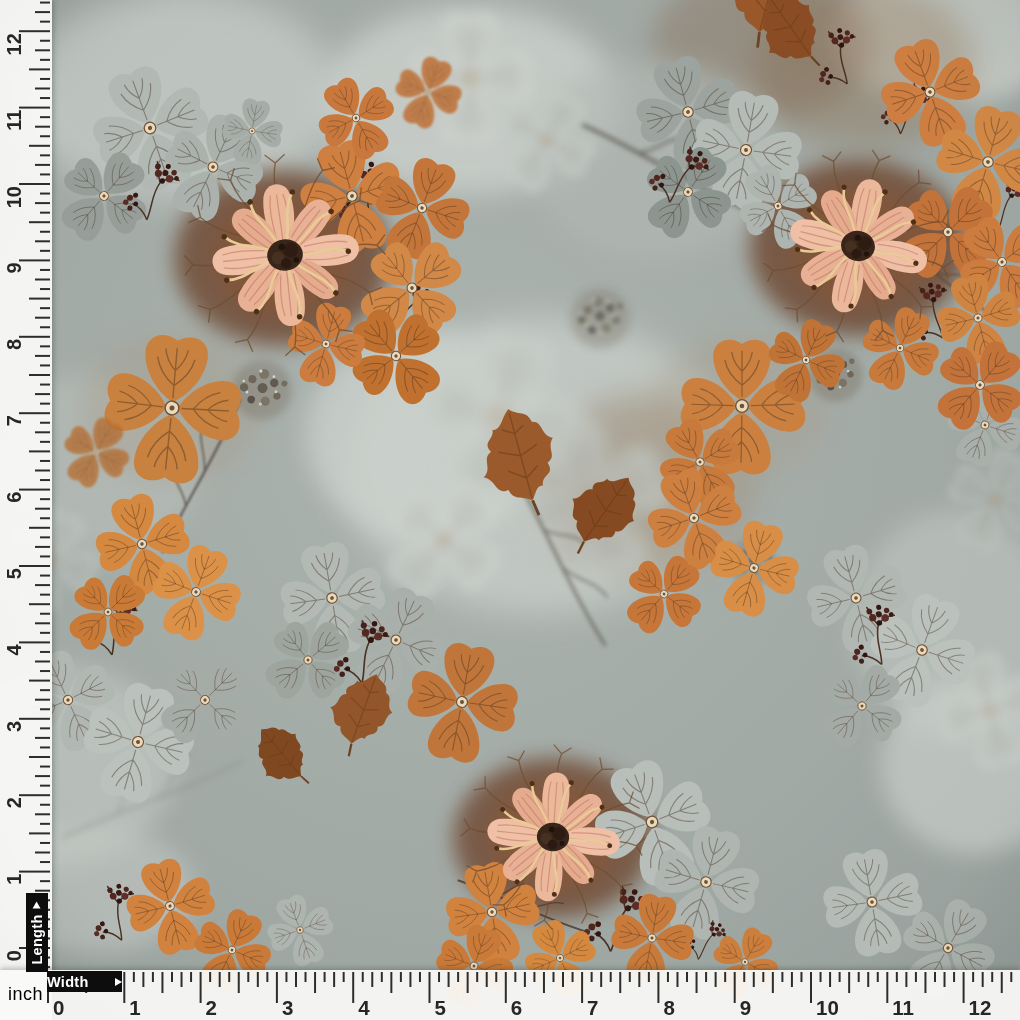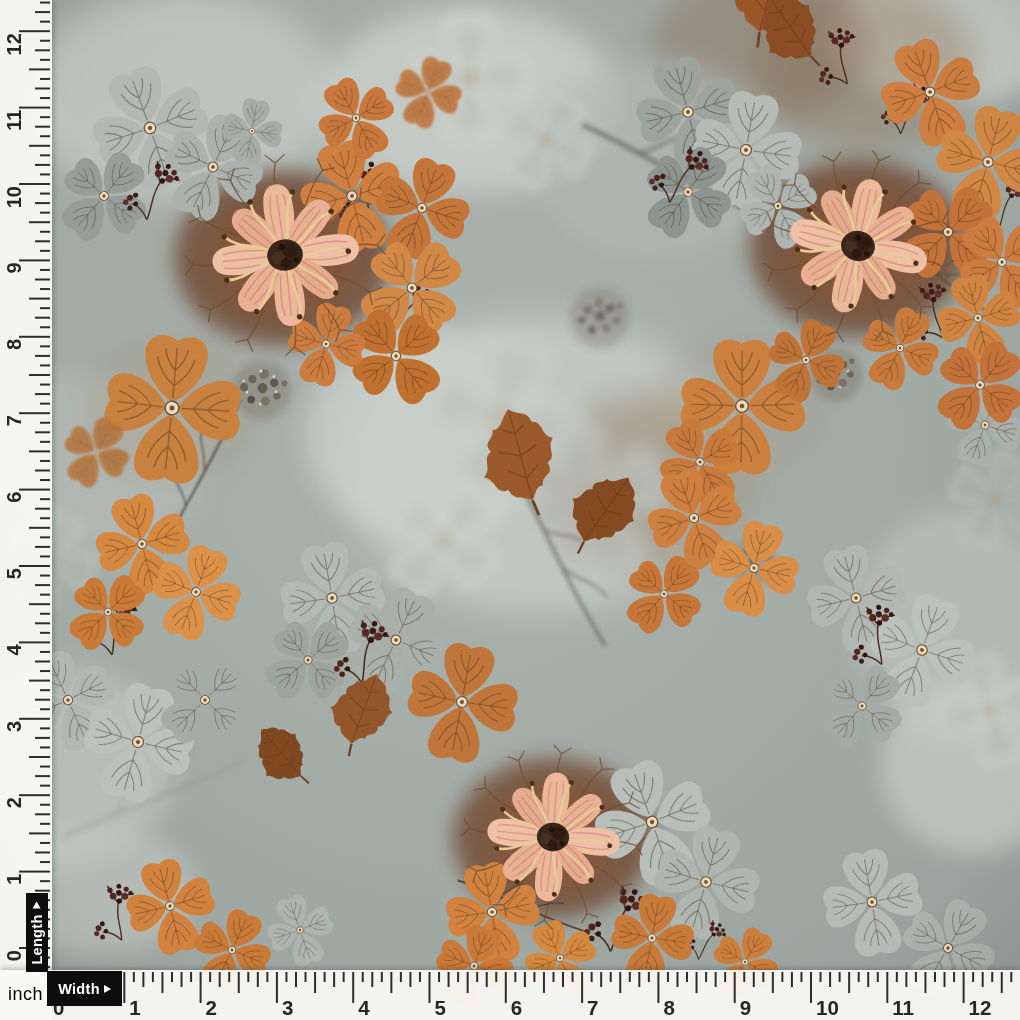--- a/index.html
+++ b/index.html
@@ -16,22 +16,22 @@
   #ruler-ticks{position:absolute;left:0;top:0;pointer-events:none;}
   .length-box{
     position:absolute;left:26px;top:893px;width:22px;height:79px;background:#0d0d0d;
     display:flex;align-items:center;justify-content:center;z-index:5;
   }
   .length-box .rot{
     transform:rotate(-90deg);white-space:nowrap;display:flex;align-items:center;gap:6px;
     color:#fff;font-size:14.5px;font-weight:700;letter-spacing:0.3px;
   }
   .width-box{
-    position:absolute;left:47px;top:971px;width:75px;height:35px;background:#0d0d0d;
-    display:flex;align-items:center;justify-content:center;gap:4px;
+    position:absolute;left:47px;top:971px;width:75px;height:21px;background:#0d0d0d;
+    display:flex;align-items:center;justify-content:space-between;gap:4px;
     color:#fff;font-size:14.5px;font-weight:700;letter-spacing:0.3px;z-index:5;
   }
   .tri-right{width:0;height:0;border-left:7px solid #fff;border-top:4.5px solid transparent;border-bottom:4.5px solid transparent;display:inline-block;}
   .inch-label{
     position:absolute;left:8px;top:984px;font-size:18px;color:#000000;z-index:6;letter-spacing:0.5px;
   }
 </style>
 </head>
 <body>
 

